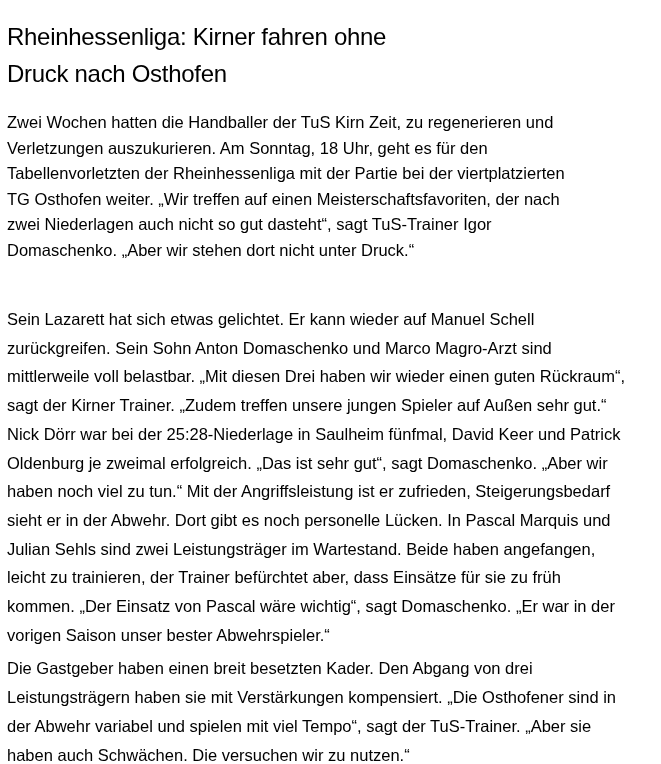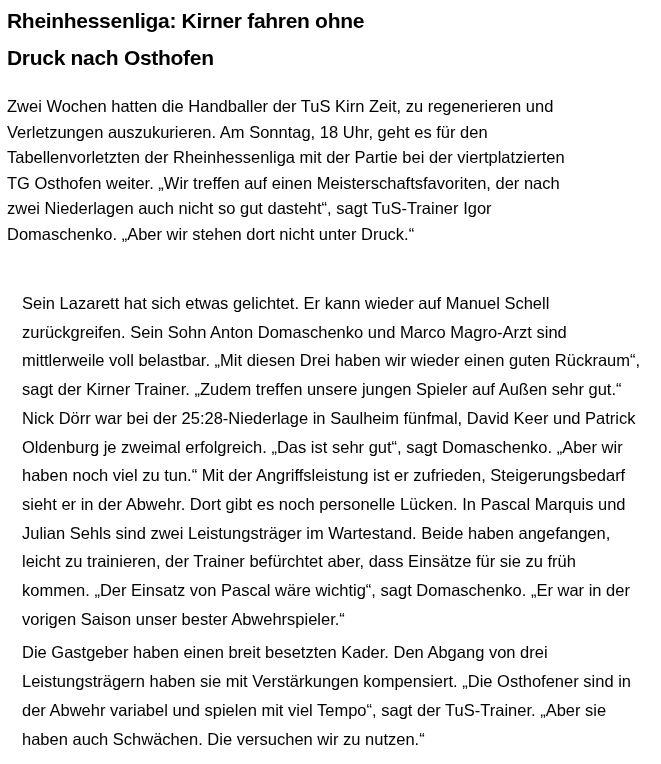--- a/index.html
+++ b/index.html
@@ -12,39 +12,39 @@
     height: 764px;
     overflow: hidden;
     color: #000000;
     font-family: "Liberation Sans", "DejaVu Sans", sans-serif;
   }
   article {
     padding-left: 7px;
     padding-right: 4px;
   }
   .headline {
-    font-size: 21px;
+    font-size: 24px;
     line-height: 37px;
-    font-weight: bold;
+    font-weight: normal;
     letter-spacing: -0.3px;
-    margin: 2px 0 0 0;
+    margin: 18px 0 0 0;
     white-space: pre-line;
   }
   .lead {
     font-size: 16.5px;
     line-height: 25.5px;
     font-weight: normal;
     margin: 18px 0 0 0;
     white-space: pre-line;
   }
   .body-para {
     font-size: 16.5px;
     line-height: 28.7px;
     font-weight: normal;
-    margin: 42px 0 0 15px;
+    margin: 42px 0 0 0;
     white-space: pre-line;
   }
   .body-para + .body-para {
     margin-top: 5px;
   }
 </style>
 </head>
 <body>
 
 <article>

